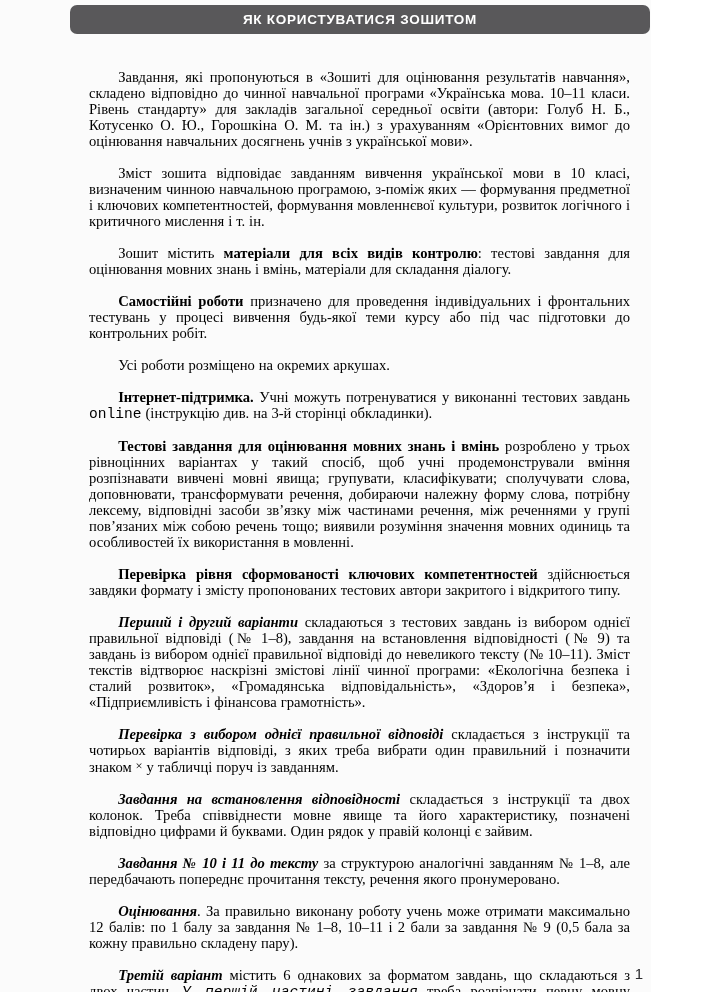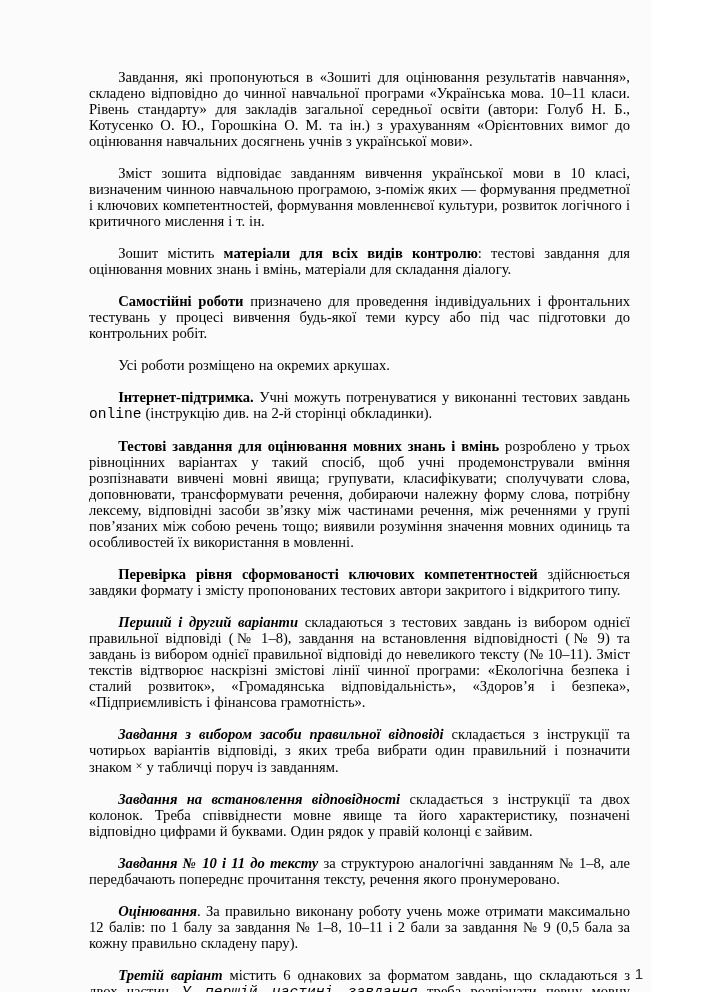--- a/index.html
+++ b/index.html
@@ -104,42 +104,45 @@
   }
 </style>
 </head>
 <body>
 
 <div class="page-sheet"></div>
 <div class="page-gutter"></div>
 
 <div class="content">
 
+  <div class="banner">
+    <span class="banner-title">ЯК КОРИСТУВАТИСЯ ЗОШИТОМ</span>
+  </div>
 
   <div class="body-col">
 
     <p class="para"><span>Завдання, які пропонуються в «Зошиті для оцінювання результатів навчання», складено відповідно до чинної навчальної програми «Українська мова. 10–11 класи. Рівень стандарту» для закладів загальної середньої освіти (автори: Голуб Н. Б., Котусенко О. Ю., Горошкіна О. М. та ін.) з урахуванням «Орієнтовних вимог до оцінювання навчальних досягнень учнів з української мови».</span></p>
 
     <p class="para"><span>Зміст зошита відповідає завданням вивчення української мови в 10 класі, визначеним чинною навчальною програмою, з-поміж яких — формування предметної і ключових компетентностей, формування мовленнєвої культури, розвиток логічного і критичного мислення і т. ін.</span></p>
 
     <p class="para"><span>Зошит містить </span><b class="b">матеріали для всіх видів контролю</b><span>: тестові завдання для оцінювання мовних знань і вмінь, матеріали для складання діалогу.</span></p>
 
     <p class="para"><b class="b">Самостійні роботи</b><span> призначено для проведення індивідуальних і фронтальних тестувань у процесі вивчення будь-якої теми курсу або під час підготовки до контрольних робіт.</span></p>
 
     <p class="para"><span>Усі роботи розміщено на окремих аркушах.</span></p>
 
-    <p class="para"><b class="b">Інтернет-підтримка.</b><span> Учні можуть потренуватися у виконанні тестових завдань </span><span class="lat">online</span><span> (інструкцію див. на 2-й сторінці обкладинки).</span></p>
+    <p class="para"><b class="b">Інтернет-підтримка.</b><span> Учні можуть потренуватися у виконанні тестових завдань </span><span class="lat">online</span><span> (інструкцію див. на 3-й сторінці обкладинки).</span></p>
 
     <p class="para"><b class="b">Тестові завдання для оцінювання мовних знань і вмінь</b><span> розроблено у трьох рівноцінних варіантах у такий спосіб, щоб учні продемонстрували вміння розпізнавати вивчені мовні явища; групувати, класифікувати; сполучувати слова, доповнювати, трансформувати речення, добираючи належну форму слова, потрібну лексему, відповідні засоби зв’язку між частинами речення, між реченнями у групі пов’язаних між собою речень тощо; виявили розуміння значення мовних одиниць та особливостей їх використання в мовленні.</span></p>
 
     <p class="para"><b class="b">Перевірка рівня сформованості ключових компетентностей</b><span> здійснюється завдяки формату і змісту пропонованих тестових автори закритого і відкритого типу.</span></p>
 
     <p class="para"><b class="bi">Перший і другий варіанти</b><span> складаються з тестових завдань із вибором однієї правильної відповіді (№ 1–8), завдання на встановлення відповідності (№ 9) та завдань із вибором однієї правильної відповіді до невеликого тексту (№ 10–11). Зміст текстів відтворює наскрізні змістові лінії чинної програми: «Екологічна безпека і сталий розвиток», «Громадянська відповідальність», «Здоров’я і безпека», «Підприємливість і фінансова грамотність».</span></p>
 
-    <p class="para"><b class="bi">Завдання з вибором засоби правильної відповіді</b><span> складається з інструкції та чотирьох варіантів відповіді, з яких треба вибрати один правильний і позначити знаком </span><span class="times">×</span><span> у табличці поруч із завданням.</span></p>
+    <p class="para"><b class="bi">Перевірка з вибором однієї правильної відповіді</b><span> складається з інструкції та чотирьох варіантів відповіді, з яких треба вибрати один правильний і позначити знаком </span><span class="times">×</span><span> у табличці поруч із завданням.</span></p>
 
     <p class="para"><b class="bi">Завдання на встановлення відповідності</b><span> складається з інструкції та двох колонок. Треба співвіднести мовне явище та його характеристику, позначені відповідно цифрами й буквами. Один рядок у правій колонці є зайвим.</span></p>
 
     <p class="para"><b class="bi">Завдання № 10 і 11 до тексту</b><span> за структурою аналогічні завданням № 1–8, але передбачають попереднє прочитання тексту, речення якого пронумеровано.</span></p>
 
     <p class="para"><b class="bi">Оцінювання</b><span>. За правильно виконану роботу учень може отримати максимально 12 балів: по 1 балу за завдання № 1–8, 10–11 і 2 бали за завдання № 9 (0,5 бала за кожну правильно складену пару).</span></p>
 
     <p class="para"><b class="bi">Третій варіант</b><span> містить 6 однакових за форматом завдань, що складаються з двох частин. </span><i class="i">У першій частині завдання</i><span> треба розпізнати певну мовну одиницю, або знайти помилку зазначеного виду (лексичну, орфографічну, граматичну), або обрати правильний варіант слова чи літери з поданих</span></p>
 
   </div>

